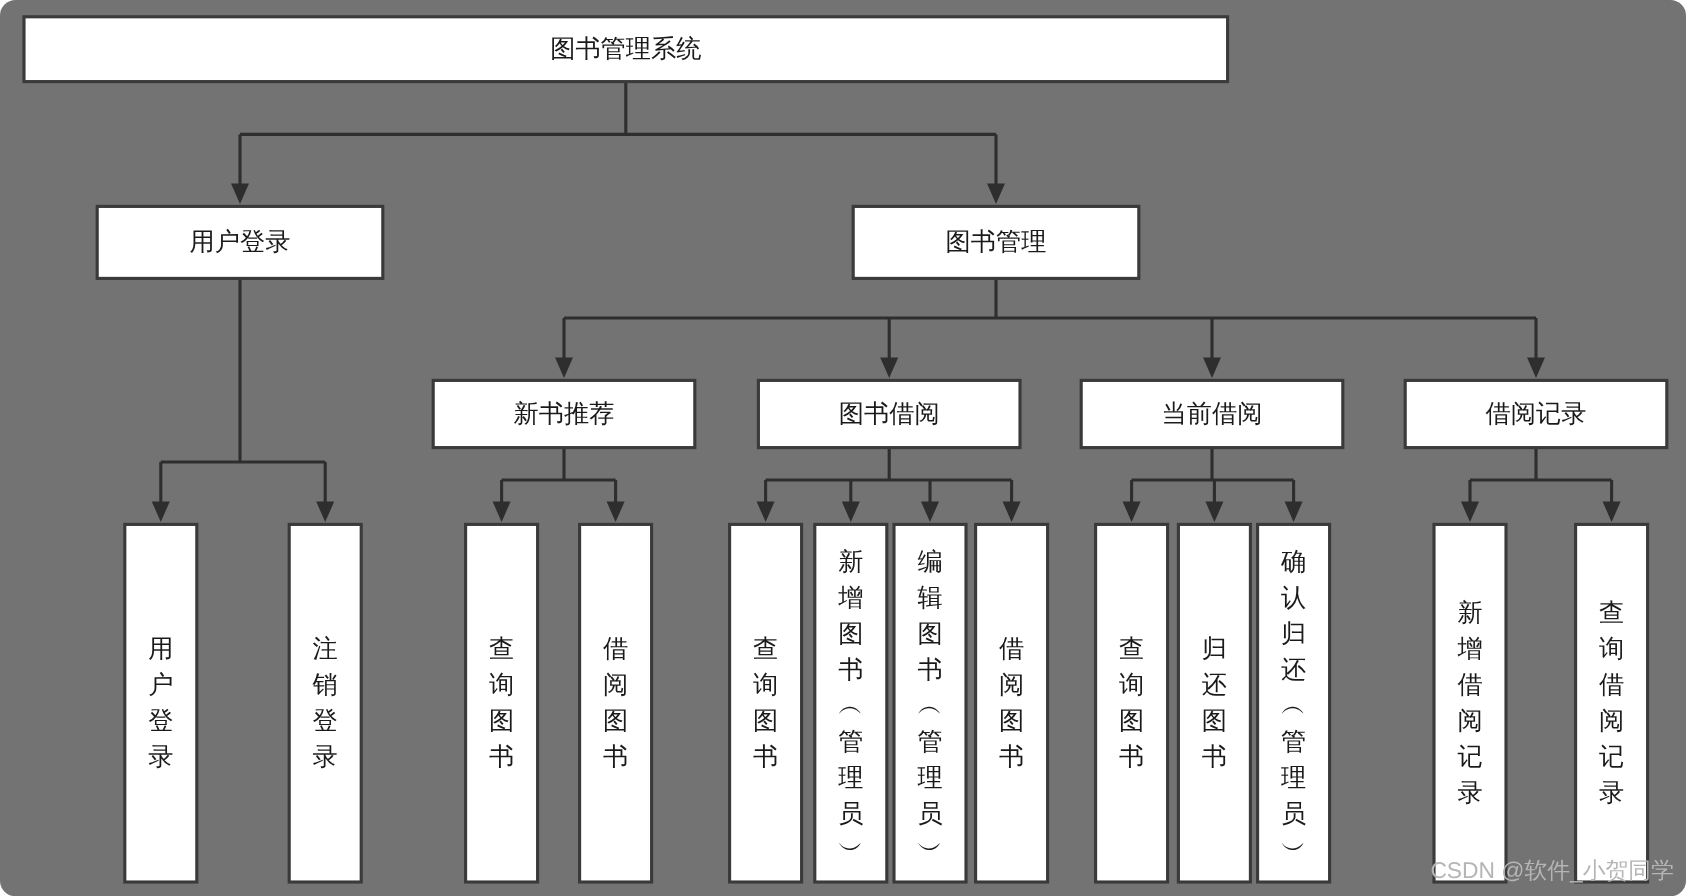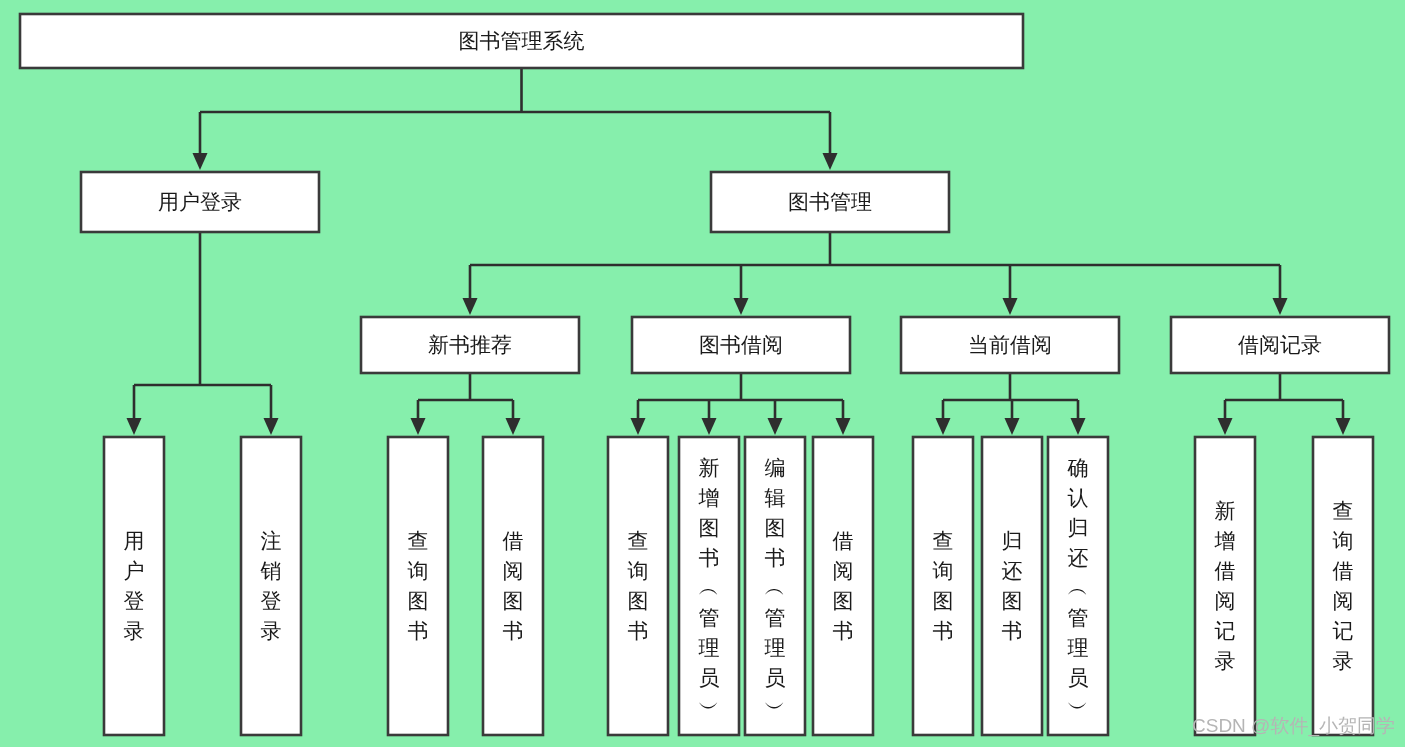--- a/index.html
+++ b/index.html
@@ -10,21 +10,22 @@
   body {
     width: 1405px;
     height: 747px;
     font-family: "Liberation Sans", "DejaVu Sans", sans-serif;
     overflow: hidden;
   }
   #diagram-root {
     position: relative;
     width: 1405px;
     height: 747px;
-    background: #86efac;
+    background: #737373;
+    border-radius: 13px;
   }
   svg#tree-svg {
     position: absolute;
     top: 0;
     left: 0;
     width: 1405px;
     height: 747px;
   }
   .node-box {
     fill: #ffffff;

